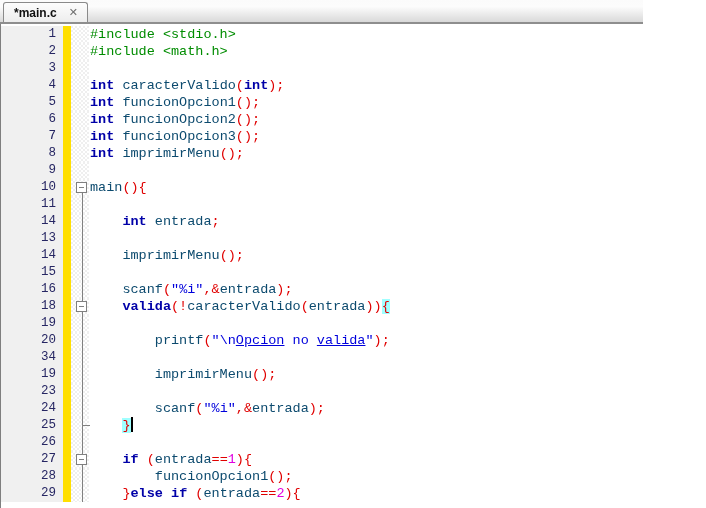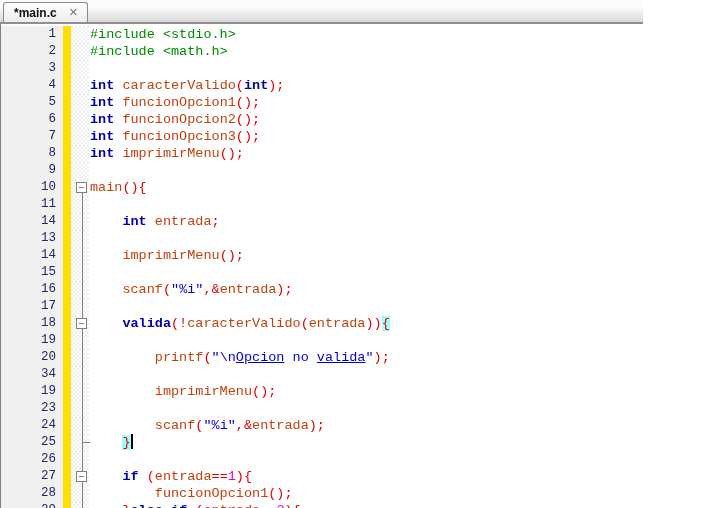--- a/index.html
+++ b/index.html
@@ -86,21 +86,21 @@
     flex:1 1 auto;
     white-space:pre;
     font-size:13.5px;
     line-height:17px;
     padding-left:1px;
     color:#000000;
   }
   
   .s-pp {color:var(--pp);margin-top:16px;}
   .s-kw {color:var(--kw);font-weight:bold;}
-  .s-id {color:#c2410c;}
+  .s-id {color:#0c4a6e;}
   .s-sym{color:var(--sym);}
   .s-str{color:var(--str);}
   .s-stru{color:var(--str);text-decoration:underline;}
   .s-num{color:var(--num);}
   .s-bhl{color:var(--sym);background:var(--bracehl);}
   .caret{
     display:inline-block;
     width:2px;height:15px;
     background:#000000;
     vertical-align:middle;
@@ -226,28 +226,20 @@
   </div>
         <div class="row">
     <div class="ln-num">16</div>
     <div class="ln-yellow"></div>
     <div class="ln-fold">
             <div class="vline"></div>
           </div>
     <div class="ln-code"><span class="s-id">    scanf</span><span class="s-sym">(</span><span class="s-str">"%i"</span><span class="s-sym">,&amp;</span><span class="s-id">entrada</span><span class="s-sym">);</span></div>
   </div>
         <div class="row">
-    <div class="ln-num">17</div>
-    <div class="ln-yellow"></div>
-    <div class="ln-fold">
-            <div class="vline"></div>
-          </div>
-    <div class="ln-code"></div>
-  </div>
-        <div class="row">
     <div class="ln-num">18</div>
     <div class="ln-yellow"></div>
     <div class="ln-fold">
             <div class="vline"></div>
             <div class="fbox"></div>
           </div>
     <div class="ln-code"><span class="s-id">    </span><span class="s-kw">valida</span><span class="s-sym">(!</span><span class="s-id">caracterValido</span><span class="s-sym">(</span><span class="s-id">entrada</span><span class="s-sym">))</span><span class="s-bhl">{</span></div>
   </div>
         <div class="row">
     <div class="ln-num">19</div>

